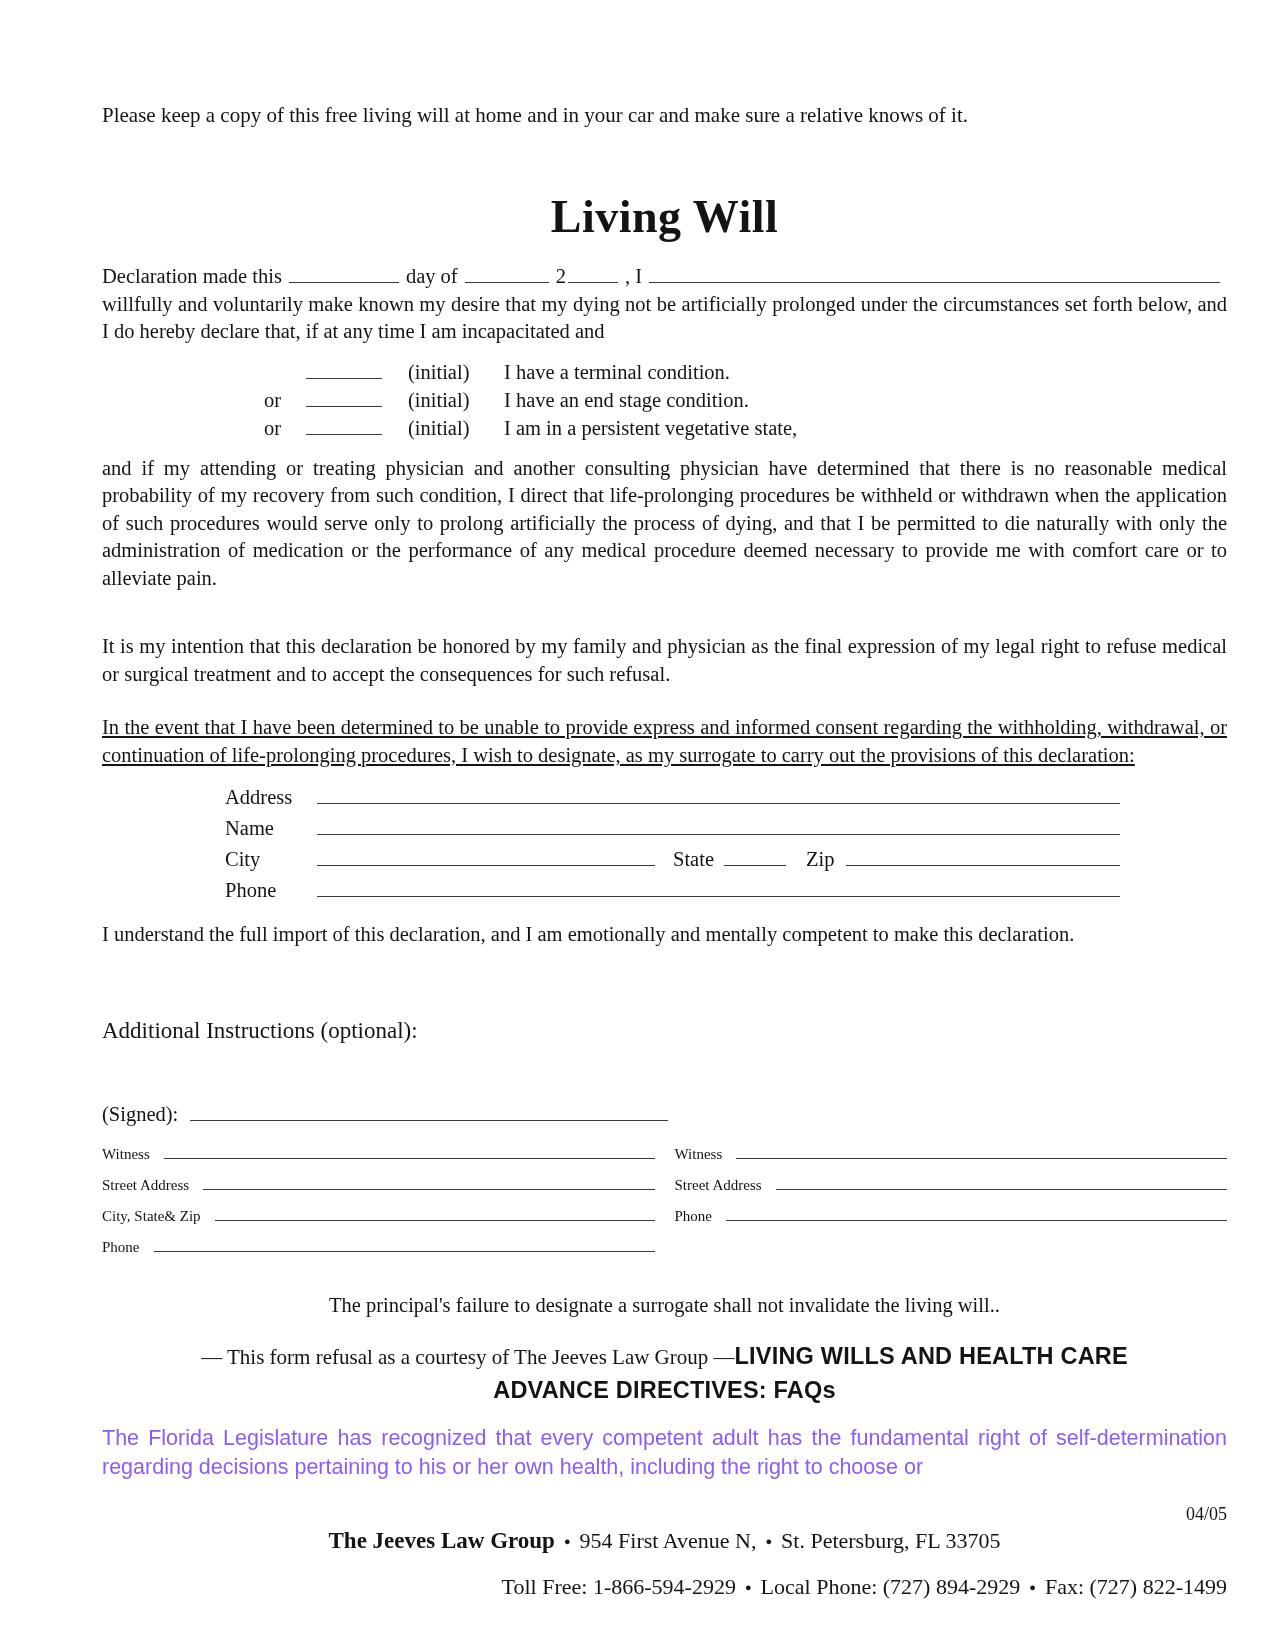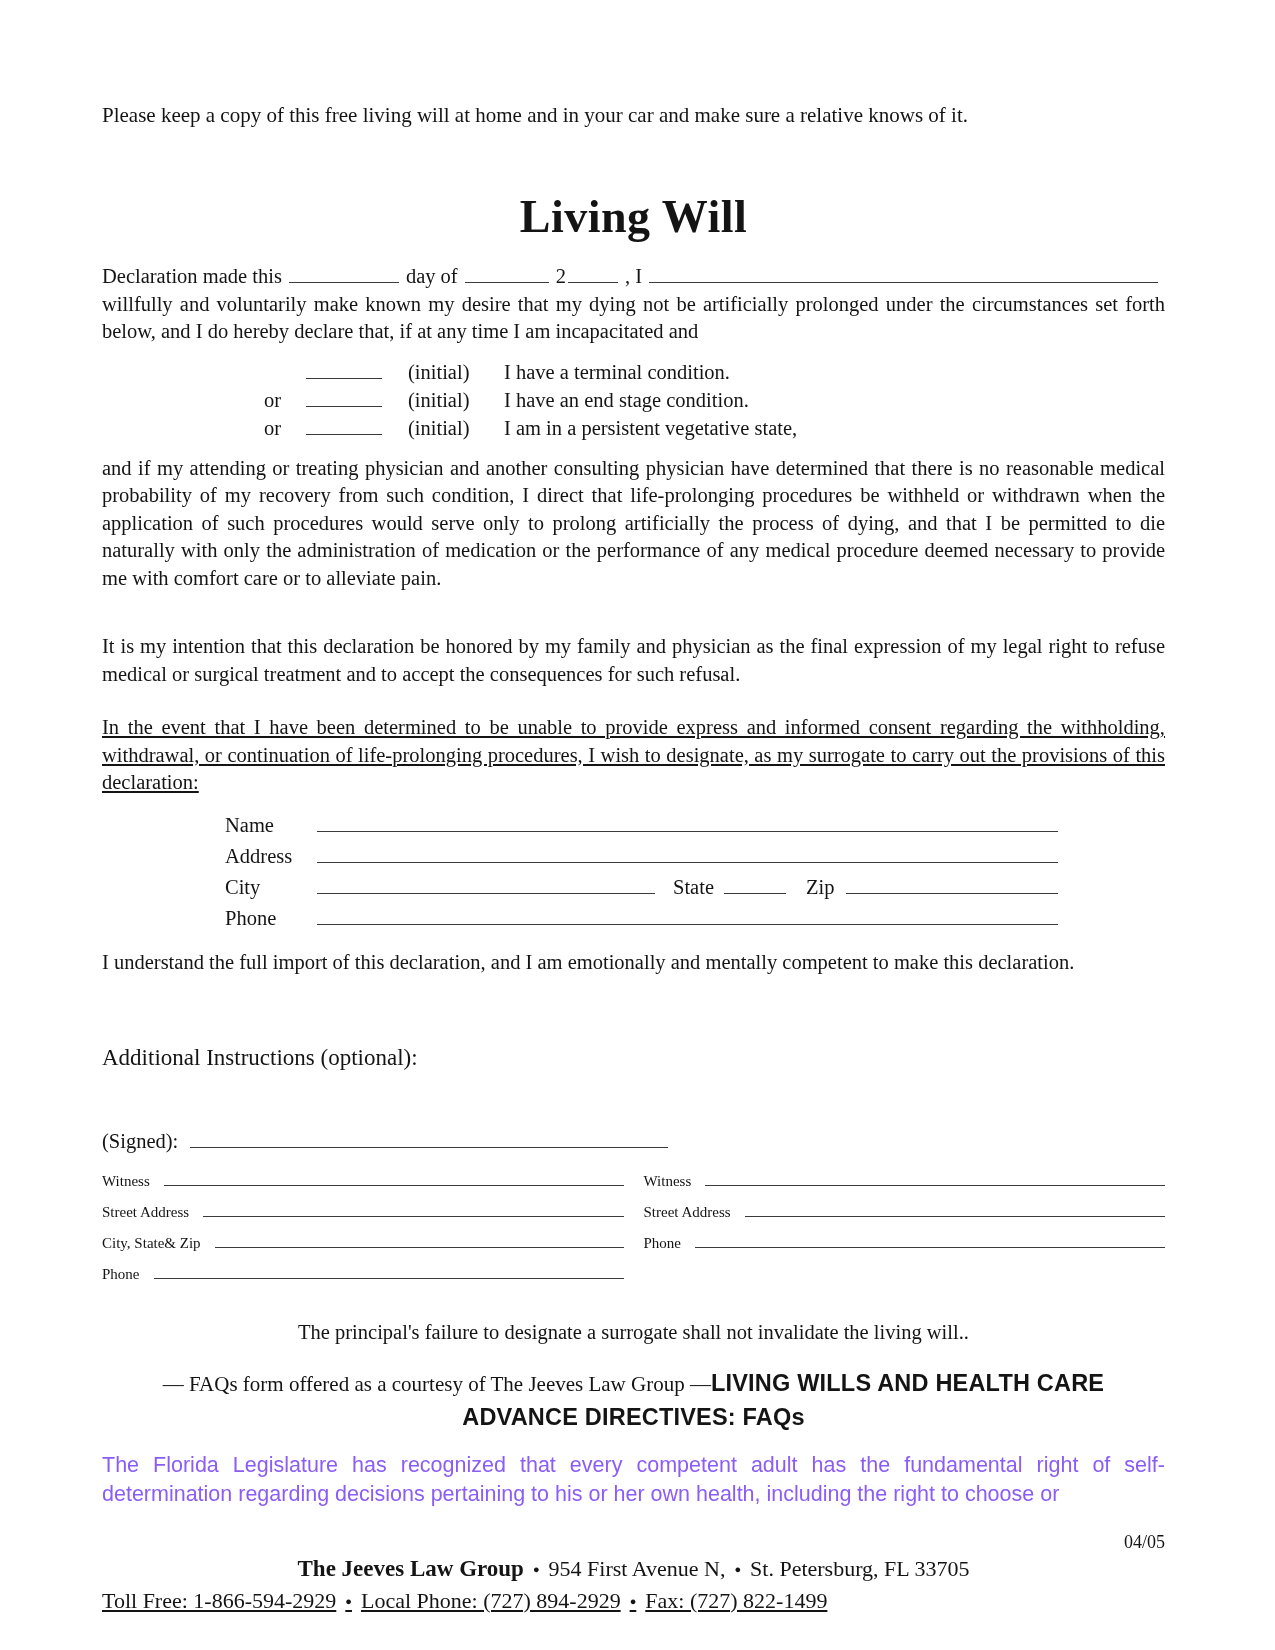--- a/index.html
+++ b/index.html
@@ -1,20 +1,20 @@
 <!DOCTYPE html>
 <html><head>
 <meta charset="utf-8">
 <style>
   html, body { margin:0; padding:0; background:#ffffff; }
   .page {
     position:relative;
     width:1275px; height:1650px;
     box-sizing:border-box;
-    padding:103px 110px 0 102px;
+    padding:103px 48px 0 102px;
     background:#ffffff;
     font-family:"Liberation Serif", serif;
     color:#141414;
     overflow:hidden;
   }
   .tagline { font-size:21px; line-height:25px; margin:0; }
   .title { text-align:center; font-size:46px; line-height:50px; font-weight:bold; margin:64px 0 0 0; letter-spacing:0.5px; }
   .para { margin:0; text-align:justify; font-size:20.5px; line-height:27.5px; }
 
   .decl-line { display:flex; align-items:baseline; margin-top:20px; font-size:20.5px; line-height:27.5px; white-space:nowrap; }
@@ -58,21 +58,21 @@
   .courtesy-intro { font-size:21px; }
   .headline { font-family:"Liberation Sans", sans-serif; font-weight:bold; font-size:23.5px; letter-spacing:0.2px; }
   .courtesy-line2 { text-align:center; line-height:31px; }
 
   .florida { margin-top:16px; font-family:"Liberation Sans", sans-serif; font-size:21.5px; line-height:29px; text-align:justify; color:#8b5cf6; }
   .version { text-align:right; font-size:18px; line-height:22px; margin-top:3px; }
 
   .footer1 { text-align:center; font-size:22px; line-height:30px; margin-top:1px; }
   .firm { font-weight:bold; font-size:23px; }
   .bullet { font-size:11px; vertical-align:3px; margin:0 9px; }
-  .footer2 { text-align:left; font-size:22px; line-height:30px; margin-top:2px;text-decoration:underline; }
+  .footer2 { text-align:right; font-size:22px; line-height:30px; margin-top:16px; }
 </style>
 </head>
 <body>
 
 <div class="page">
 
   <p class="tagline">Please keep a copy of this free living will at home and in your car and make sure a relative knows of it.</p>
 
   <h1 class="title">Living Will</h1>
 
@@ -110,25 +110,25 @@
   </div>
 
   <p class="para mt-md">and if my attending or treating physician and another consulting physician have determined that there is no reasonable medical probability of my recovery from such condition, I direct that life-prolonging procedures be withheld or withdrawn when the application of such procedures would serve only to prolong artificially the process of dying, and that I be permitted to die naturally with only the administration of medication or the performance of any medical procedure deemed necessary to provide me with comfort care or to alleviate pain.</p>
 
   <p class="para" style="margin-top:41px;">It is my intention that this declaration be honored by my family and physician as the final expression of my legal right to refuse medical or surgical treatment and to accept the consequences for such refusal.</p>
 
   <p class="para" style="margin-top:26px;text-decoration:underline;">In the event that I have been determined to be unable to provide express and informed consent regarding the withholding, withdrawal, or continuation of life-prolonging procedures, I wish to designate, as my surrogate to carry out the provisions of this declaration:</p>
 
   <div class="fields">
     <div class="field-row">
+      <span class="field-label">Address</span>
+      <span class="field-line"></span>
+    </div>
+    <div class="field-row">
       <span class="field-label">Name</span>
-      <span class="field-line"></span>
-    </div>
-    <div class="field-row">
-      <span class="field-label">Address</span>
       <span class="field-line"></span>
     </div>
     <div class="field-row">
       <span class="field-label">City</span>
       <span class="field-line city-line"></span>
       <span class="state-label">State</span>
       <span class="field-line state-line"></span>
       <span class="zip-label">Zip</span>
       <span class="field-line zip-line"></span>
     </div>
@@ -178,21 +178,21 @@
       <div class="wit-row">
         <span class="wit-label">Phone</span>
         <span class="wit-line"></span>
       </div>
     </div>
   </div>
 
   <p class="note">The principal's failure to designate a surrogate shall not invalidate the living will..</p>
 
   <div class="courtesy">
-    <span class="courtesy-intro">— FAQs form offered as a courtesy of The Jeeves Law Group —</span><span class="headline">LIVING WILLS AND HEALTH CARE</span>
+    <span class="courtesy-intro">— This form refusal as a courtesy of The Jeeves Law Group —</span><span class="headline">LIVING WILLS AND HEALTH CARE</span>
   </div>
   <div class="courtesy-line2">
     <span class="headline">ADVANCE DIRECTIVES: FAQs</span>
   </div>
 
   <p class="florida">The Florida Legislature has recognized that every competent adult has the fundamental right of self-determination regarding decisions pertaining to his or her own health, including the right to choose or</p>
 
   <div class="version">04/05</div>
 
   <div class="footer1">

